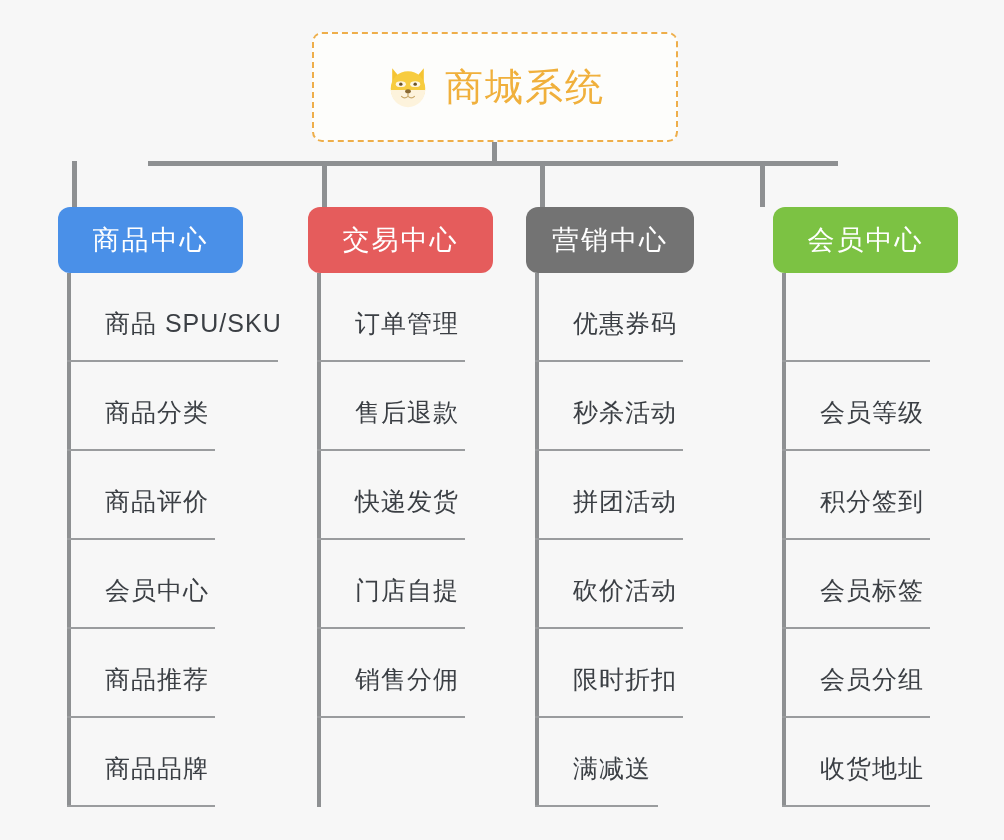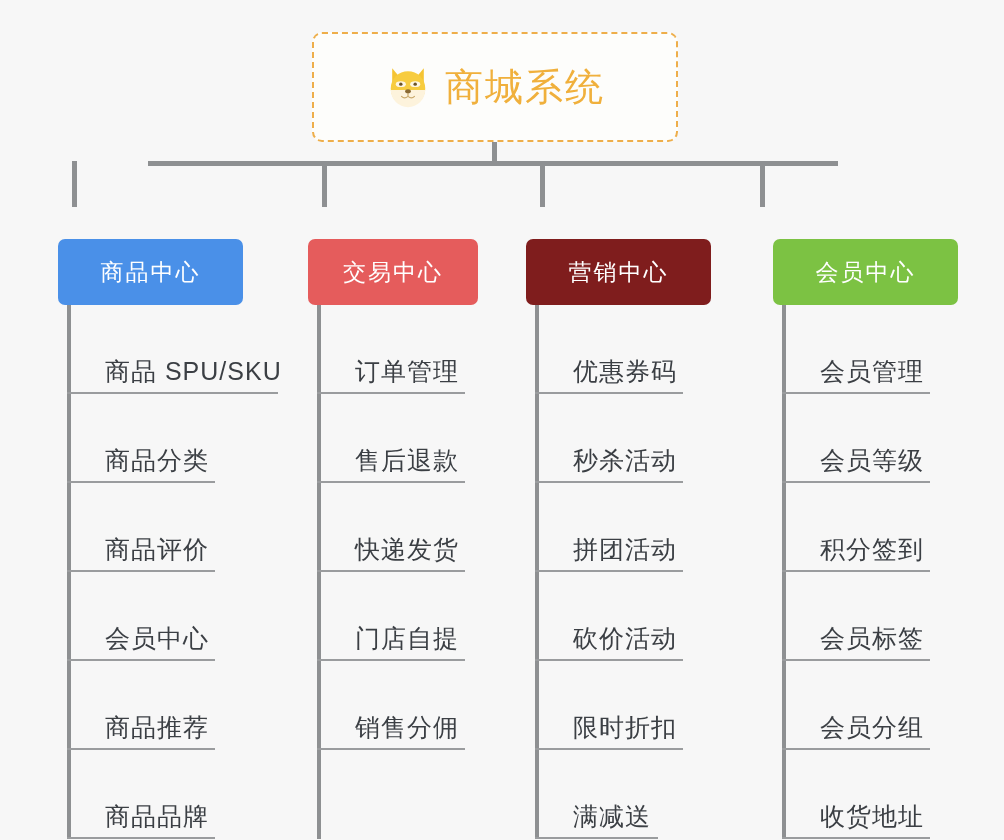--- a/index.html
+++ b/index.html
@@ -74,29 +74,28 @@
   }
 
   
   .column {
     position: absolute;
     top: 207px;
   }
   .cat-box {
     box-sizing: border-box;
     height: 66px;
-    border-radius: 7px;
+    border-radius: 12px;
     display: flex;
     align-items: center;
     justify-content: center;
     color: #ffffff;
-    font-size: 23px;
+    font-size: 27px;
     letter-spacing: 2px;
     white-space: nowrap;
-    margin-top: 32px;
   }
 
   
   .leaf-tree {
     position: relative;
     margin-left: 9px;
     padding-left: 0;
   }
   .spine {
     position: absolute;
@@ -115,21 +114,21 @@
   .leaf-underline {
     position: absolute;
     left: 0;
     bottom: 0;
     height: 2px;
     background: #9a9c9e;
   }
   .leaf-label {
     position: relative;
     margin-left: 38px;
-    padding-bottom: 6px;
+    padding-bottom: 22px;
     font-size: 25px;
     color: #3b3f44;
     letter-spacing: 1px;
     white-space: nowrap;
   }
 </style>
 </head>
 <body>
 
 <div id="canvas">
@@ -184,21 +183,21 @@
             <div class="leaf-underline" style="width: 148px;"></div>
             <span class="leaf-label">商品推荐</span>
           </div>
           <div class="leaf-item">
             <div class="leaf-underline" style="width: 148px;"></div>
             <span class="leaf-label">商品品牌</span>
           </div>
         </div>
       </div>
       <div class="column" style="left: 308px; width: 185px;">
-        <div class="cat-box" style="background: rgb(229, 92, 92); width: 170px;">交易中心</div>
+        <div class="cat-box" style="background: rgb(229, 92, 92); width: 185px;">交易中心</div>
         <div class="leaf-tree">
           <div class="spine" style="height: 534px;"></div>
           <div class="leaf-item">
             <div class="leaf-underline" style="width: 148px;"></div>
             <span class="leaf-label">订单管理</span>
           </div>
           <div class="leaf-item">
             <div class="leaf-underline" style="width: 148px;"></div>
             <span class="leaf-label">售后退款</span>
           </div>
@@ -210,21 +209,21 @@
             <div class="leaf-underline" style="width: 148px;"></div>
             <span class="leaf-label">门店自提</span>
           </div>
           <div class="leaf-item">
             <div class="leaf-underline" style="width: 148px;"></div>
             <span class="leaf-label">销售分佣</span>
           </div>
         </div>
       </div>
       <div class="column" style="left: 526px; width: 185px;">
-        <div class="cat-box" style="background: #7f1d1d; width: 185px;">营销中心</div>
+        <div class="cat-box" style="background: #737373; width: 168px;">营销中心</div>
         <div class="leaf-tree">
           <div class="spine" style="height: 534px;"></div>
           <div class="leaf-item">
             <div class="leaf-underline" style="width: 148px;"></div>
             <span class="leaf-label">优惠券码</span>
           </div>
           <div class="leaf-item">
             <div class="leaf-underline" style="width: 148px;"></div>
             <span class="leaf-label">秒杀活动</span>
           </div>
@@ -245,21 +244,20 @@
             <span class="leaf-label">满减送</span>
           </div>
         </div>
       </div>
       <div class="column" style="left: 773px; width: 185px;">
         <div class="cat-box" style="background: rgb(124, 194, 67); width: 185px;">会员中心</div>
         <div class="leaf-tree">
           <div class="spine" style="height: 534px;"></div>
           <div class="leaf-item">
             <div class="leaf-underline" style="width: 148px;"></div>
-            <span class="leaf-label">会员管理</span>
           </div>
           <div class="leaf-item">
             <div class="leaf-underline" style="width: 148px;"></div>
             <span class="leaf-label">会员等级</span>
           </div>
           <div class="leaf-item">
             <div class="leaf-underline" style="width: 148px;"></div>
             <span class="leaf-label">积分签到</span>
           </div>
           <div class="leaf-item">

